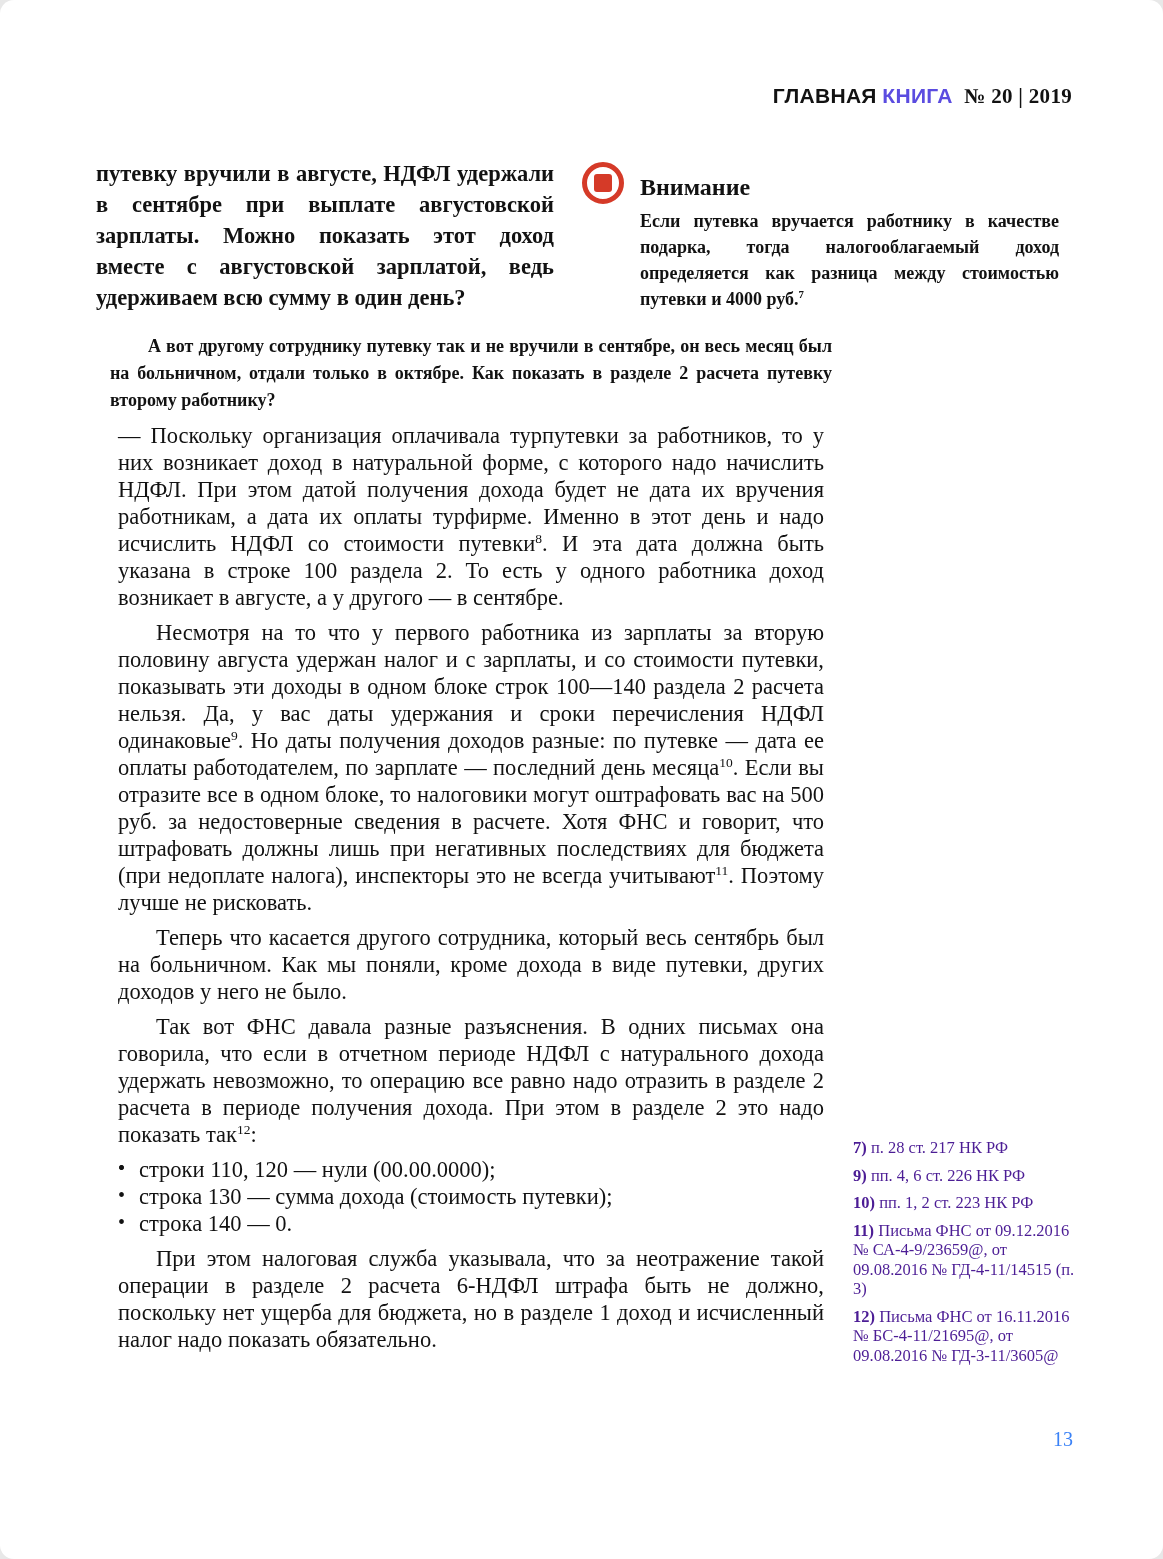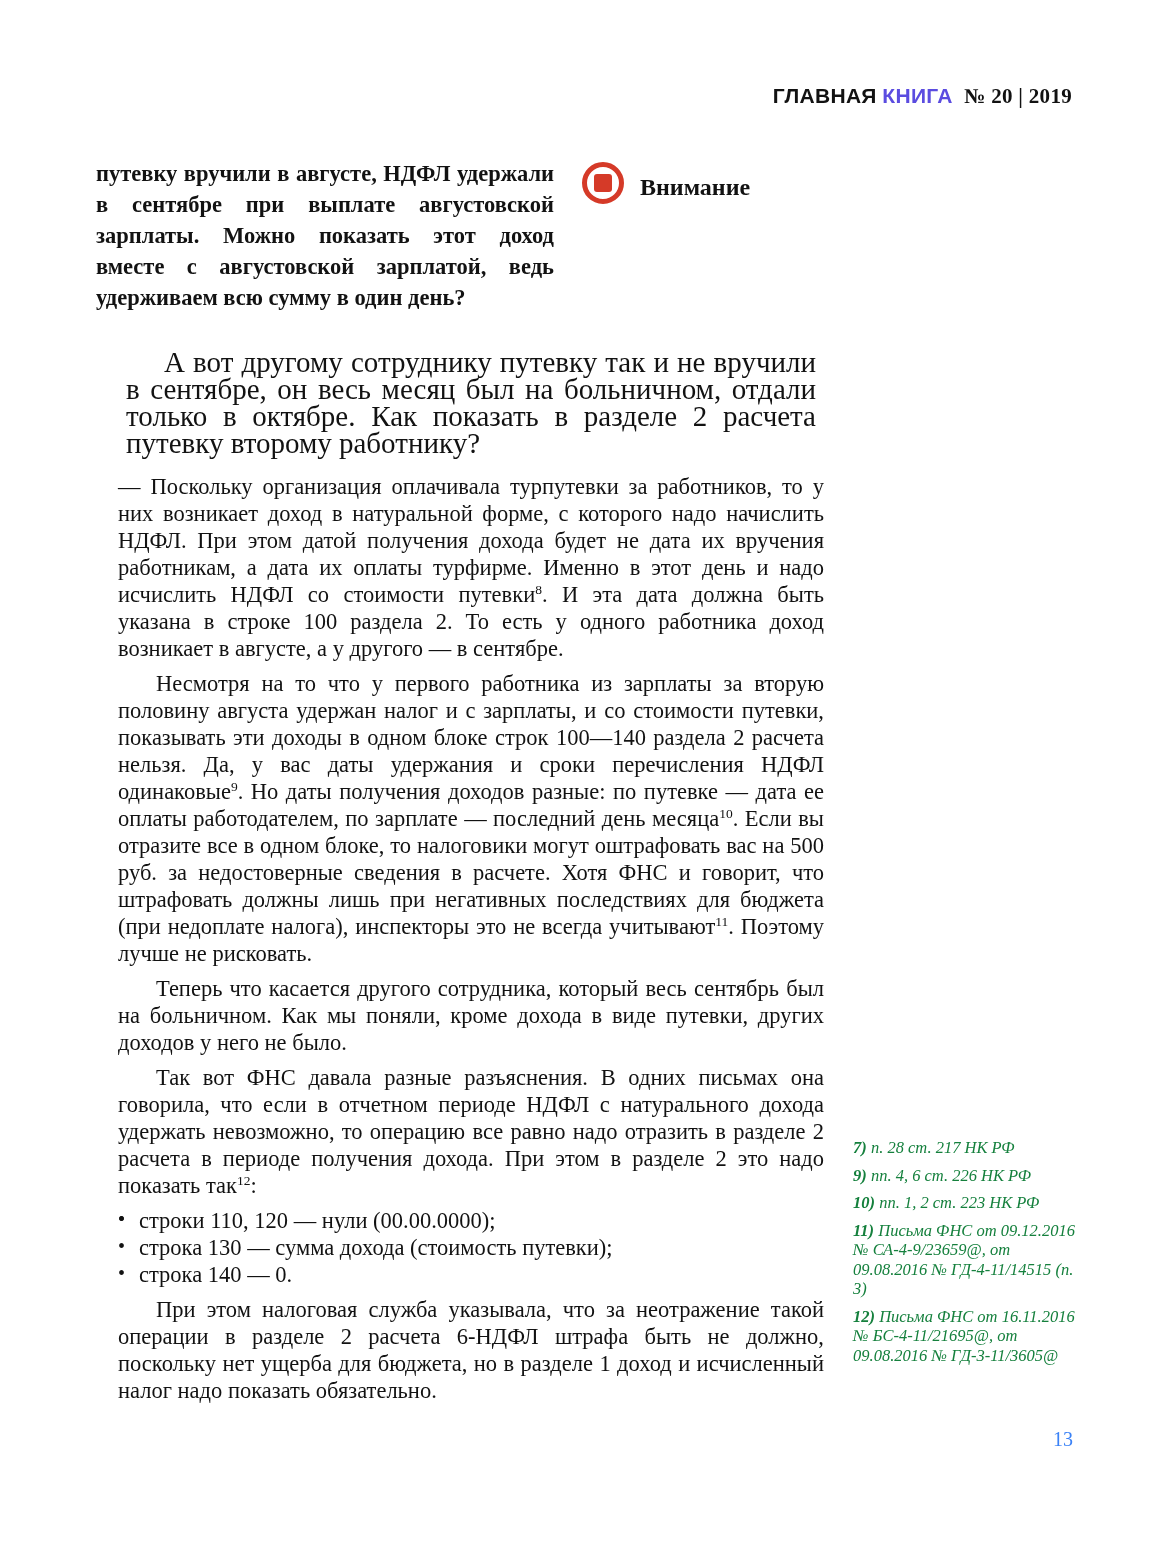--- a/index.html
+++ b/index.html
@@ -4,20 +4,21 @@
 <style>
   html,body{margin:0;padding:0;background:#e8e8e8;}
   .page{
     position:relative;
     width:1163px;height:1559px;
     background:#ffffff;
     font-family:"Liberation Serif", serif;
     color:#121212;
     overflow:hidden;
     margin:0 auto;
+    border-radius:14px;
   }
   
   .hdr{
     position:absolute;top:84px;right:91px;
     font-size:21px;font-weight:bold;white-space:nowrap;
     letter-spacing:.3px;
   }
   .hdr-black{font-family:"Liberation Sans", sans-serif;color:#121212;}
   .hdr-accent{font-family:"Liberation Sans", sans-serif;color:var(--accent-blue,#5b4ce0);}
   .hdr-issue{font-family:"Liberation Serif", serif;color:#121212;margin-left:6px;}
@@ -41,35 +42,34 @@
   .att-square{width:18px;height:18px;background:var(--accent-red,#d53a28);border-radius:3px;}
   .att-text{margin-left:16px;flex:1;}
   .att-title{font-size:24px;font-weight:bold;line-height:26px;margin:16px 0 8px;}
   .att-body{font-size:18px;font-weight:bold;line-height:26px;text-align:justify;hyphens:auto;}
 
   
   .main-col{
     position:absolute;left:110px;top:333px;width:722px;
     font-size:22.5px;line-height:27px;text-align:justify;hyphens:auto;
   }
-  .q2{font-weight:normal;font-size:29px;line-height:27px;text-indent:38px;margin:16px;}
+  .q2{font-weight:bold;font-size:18px;line-height:27px;text-indent:38px;margin:0;}
   .body-p{margin:8px;}
   .ind{text-indent:38px;}
   sup{font-size:60%;line-height:0;vertical-align:super;}
 
   .bullets{list-style:none;margin:0;padding:0;}
   .bullets li{position:relative;padding-left:29px;}
   .bullet-dot{position:absolute;left:8px;top:-1px;font-size:20px;}
 
   
   .footnotes{
     position:absolute;left:853px;top:1138px;width:228px;
-    font-size:16.5px;line-height:19.5px;color:#15803d;
+    font-size:16.5px;line-height:19.5px;color:#4c1d95;
     text-align:left;
-    font-style:italic;
   }
   .fn{margin:0 0 8px;}
   .fn-num{font-weight:bold;}
 
   .page-num{
     position:absolute;top:1428px;right:90px;
     font-size:20px;color:#3b82f6;
   }
 </style>
 </head>
@@ -85,20 +85,21 @@
 
   <section class="top-row">
     <div class="q1">путевку вручили в августе, НДФЛ удержали в сентябре при выплате августовской зарплаты. Можно показать этот доход вместе с августовской зарплатой, ведь удерживаем всю сумму в один день?</div>
 
     <aside class="attention">
       <div class="att-icon">
         <div class="att-square"></div>
       </div>
       <div class="att-text">
         <div class="att-title">Внимание</div>
+        <div class="att-body">Если путевка вручается работнику в качестве подарка, тогда налогооблагаемый доход определяется как разница между стоимостью путевки и 4000 руб.<sup>7</sup></div>
       </div>
     </aside>
   </section>
 
   <section class="main-col">
     <p class="q2">А вот другому сотруднику путевку так и не вручили в сентябре, он весь месяц был на больничном, отдали только в октябре. Как показать в разделе 2 расчета путевку второму работнику?</p>
     <p class="body-p">— Поскольку организация оплачивала турпутевки за работников, то у них возникает доход в натуральной форме, с которого надо начислить НДФЛ. При этом датой получения дохода будет не дата их вручения работникам, а дата их оплаты турфирме. Именно в этот день и надо исчислить НДФЛ со стоимости путевки<sup>8</sup>. И эта дата должна быть указана в строке 100 раздела 2. То есть у одного работника доход возникает в августе, а у другого — в сентябре.</p>
     <p class="body-p ind">Несмотря на то что у первого работника из зарплаты за вторую половину августа удержан налог и с зарплаты, и со стоимости путевки, показывать эти доходы в одном блоке строк 100—140 раздела 2 расчета нельзя. Да, у вас даты удержания и сроки перечисления НДФЛ одинаковые<sup>9</sup>. Но даты получения доходов разные: по путевке — дата ее оплаты работодателем, по зарплате — последний день месяца<sup>10</sup>. Если вы отразите все в одном блоке, то налоговики могут оштрафовать вас на 500 руб. за недостоверные сведения в расчете. Хотя ФНС и говорит, что штрафовать должны лишь при негативных последствиях для бюджета (при недоплате налога), инспекторы это не всегда учитывают<sup>11</sup>. Поэтому лучше не рисковать.</p>
     <p class="body-p ind">Теперь что касается другого сотрудника, который весь сентябрь был на больничном. Как мы поняли, кроме дохода в виде путевки, других доходов у него не было.</p>
     <p class="body-p ind">Так вот ФНС давала разные разъяснения. В одних письмах она говорила, что если в отчетном периоде НДФЛ с натурального дохода удержать невозможно, то операцию все равно надо отразить в разделе 2 расчета в периоде получения дохода. При этом в разделе 2 это надо показать так<sup>12</sup>:</p>

